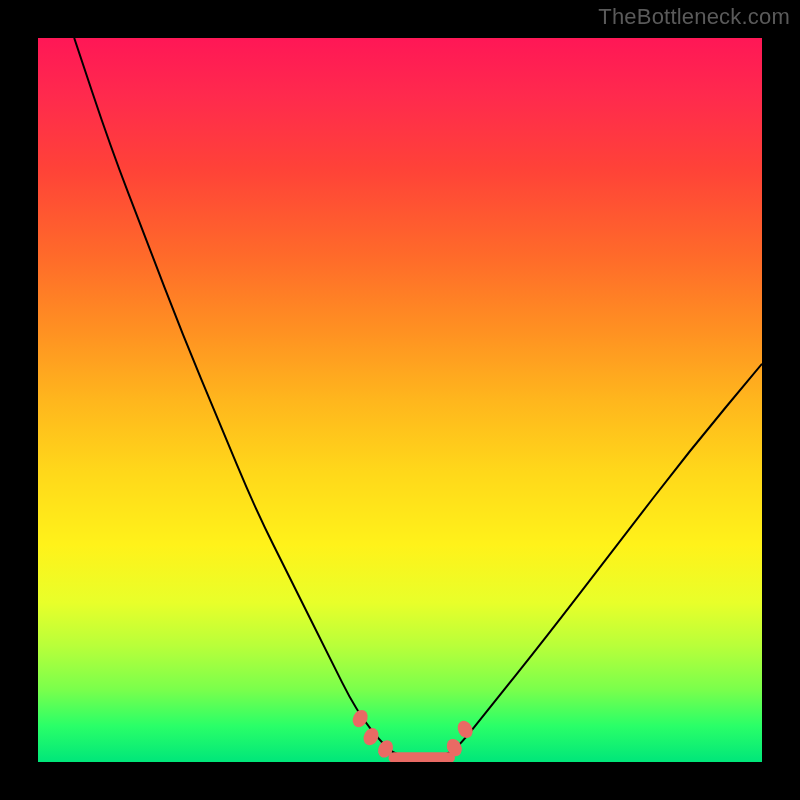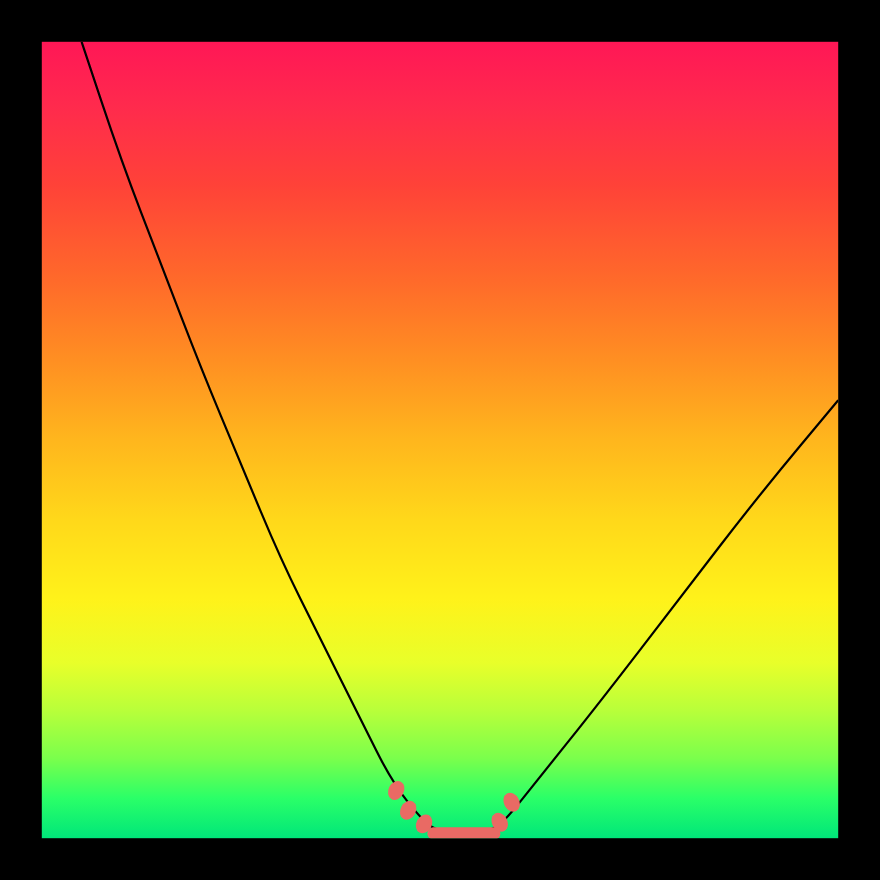--- a/index.html
+++ b/index.html
@@ -68,20 +68,21 @@
   .flat-segment {
     stroke: #e96a64;
     stroke-width: 11;
     stroke-linecap: round;
   }
 </style>
 </head>
 <body>
 
 <div class="frame">
+  <div class="attribution">TheBottleneck.com</div>
 
   <div class="plot-area">
     <svg viewBox="0 0 724 724" preserveAspectRatio="none">
       <path id="curve-path" class="curve" d="M 36.2,0 Q 36.2,0 54.300000000000004,54.30000000000001 Q 72.4,108.60000000000002 90.5,155.66000000000003 Q 108.6,202.72000000000003 126.7,249.78000000000003 Q 144.8,296.84000000000003 162.9,340.28000000000003 Q 181,383.72 199.1,427.16 Q 217.2,470.6 235.29999999999998,506.8 Q 253.39999999999998,543 271.5,579.2 Q 289.6,615.4 304.08000000000004,644.3599999999999 Q 318.56,673.3199999999999 333.03999999999996,691.42 Q 347.52,709.52 354.76,713.864 Q 362,718.208 369.24,719.294 Q 376.48,720.38 383.72,720.38 Q 390.96000000000004,720.38 398.20000000000005,719.294 Q 405.44000000000005,718.208 412.68,713.864 Q 419.91999999999996,709.52 434.4,691.42 Q 448.88,673.3199999999999 477.84,637.1199999999999 Q 506.79999999999995,600.92 543,553.86 Q 579.2,506.8 615.4000000000001,459.74 Q 651.6,412.68 687.8,369.24 T 724,325.79999999999995"></path>
       <g id="markers">
           <line x1="356" x2="411.44000000000005" y1="719.656" y2="719.656" class="flat-segment"></line>
           <ellipse cx="322.18" cy="680.56" rx="7" ry="9" class="marker" transform="rotate(28 322.18 680.56)"></ellipse>
           <ellipse cx="333.04" cy="698.66" rx="7" ry="9" class="marker" transform="rotate(28 333.04 698.66)"></ellipse>
           <ellipse cx="347.52" cy="710.968" rx="7" ry="9" class="marker" transform="rotate(28 347.52 710.968)"></ellipse>
           <ellipse cx="416.29999999999995" cy="709.52" rx="7" ry="9" class="marker" transform="rotate(-28 416.29999999999995 709.52)"></ellipse>

